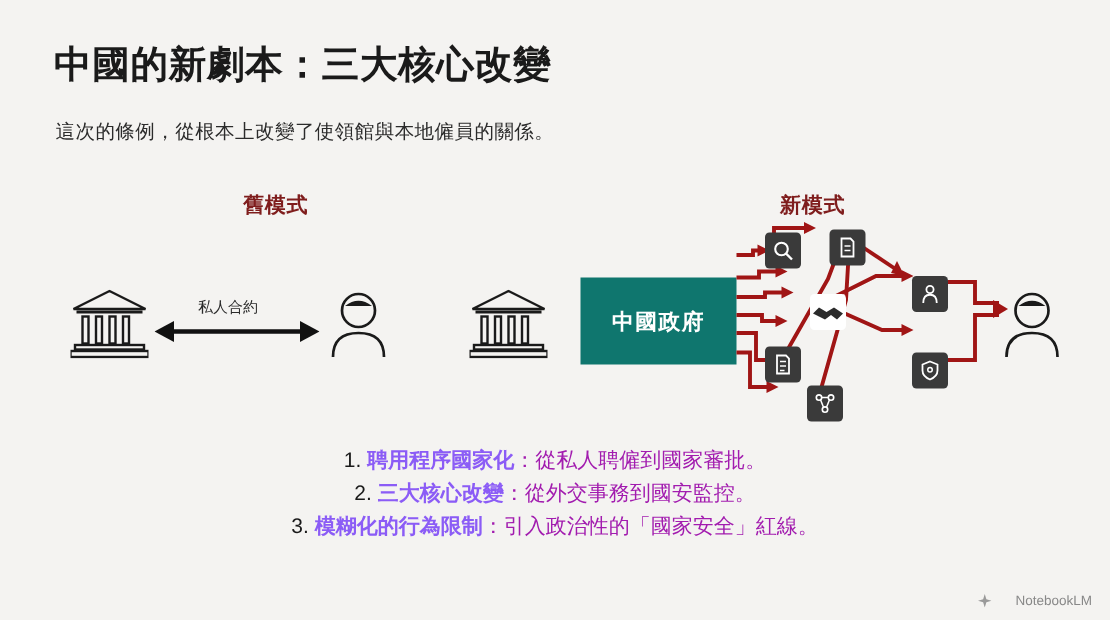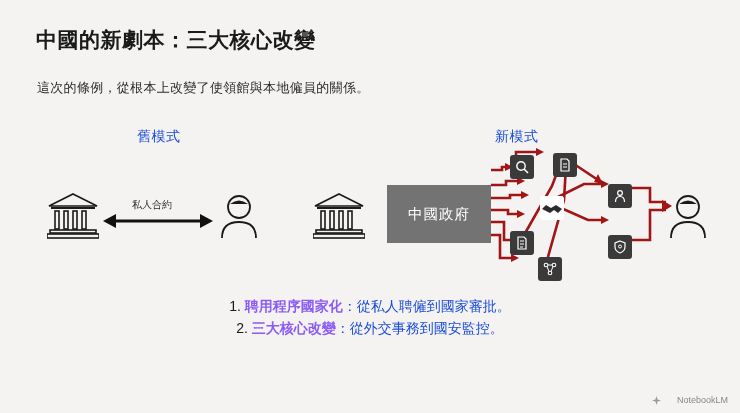--- a/index.html
+++ b/index.html
@@ -16,39 +16,40 @@
   }
   .slide {
     position: absolute;
     left: 0; top: 0;
     width: 740px; height: 413px;
   }
   .title {
     position: absolute;
     left: 36px;
     top: 26px;
-    font-size: 21px;
+    font-size: 25px;
     font-weight: bold;
     color: #1a1a1a;
     letter-spacing: 0.5px;
   }
   .subtitle {
     position: absolute;
     left: 37px;
     top: 79px;
     font-size: 13px;
     color: #2b2b2b;
     letter-spacing: 0.3px;
   }
   .col-label {
     position: absolute;
     font-size: 14px;
-    font-weight: normal;
-    color: #1d4ed8;
+    font-weight: bold;
+    color: #7f1d1d;
     letter-spacing: 0.5px;
+    margin-left: 25px;
   }
   .old-label { left: 137px; top: 128px; }
   .new-label { left: 495px; top: 128px; }
 
   
   .old-bank {
     position: absolute;
     left: 47px;
     top: 193px;
   }
@@ -78,27 +79,27 @@
     position: absolute;
     left: 313px;
     top: 193px;
   }
   .gov-box {
     position: absolute;
     left: 387px;
     top: 185px;
     width: 104px;
     height: 58px;
-    background: #737373;
+    background: #0f766e;
     display: flex;
     align-items: center;
     justify-content: center;
     color: #ffffff;
     font-size: 14.5px;
-    font-weight: normal;
+    font-weight: bold;
     letter-spacing: 1px;
   }
   .node {
     position: absolute;
     width: 24px;
     height: 24px;
     background: #3a3a3a;
     border-radius: 3px;
     display: flex;
     align-items: center;
@@ -133,21 +134,21 @@
     text-align: center;
   }
   .bullet {
     font-size: 14px;
     color: #1a1a1a;
     line-height: 22px;
     white-space: nowrap;
   }
   .bullet .num { color: #1a1a1a; }
   .bullet .key { color: #8b5cf6; font-weight: bold; }
-  .bullet .rest { color: #1d4ed8; }
+  .bullet .rest { color: #a21caf; }
 
   .footer {
     position: absolute;
     right: 12px;
     bottom: 8px;
     display: flex;
     align-items: center;
     gap: 16px;
     font-size: 9px;
     color: #888888;
@@ -317,20 +318,24 @@
 
   <div class="bullets">
     <div class="bullet">
       <span class="num">1.</span>
       <span class="key">聘用程序國家化</span><span class="rest">：從私人聘僱到國家審批。</span>
     </div>
     <div class="bullet">
       <span class="num">2.</span>
       <span class="key">三大核心改變</span><span class="rest">：從外交事務到國安監控。</span>
     </div>
+    <div class="bullet">
+      <span class="num">3.</span>
+      <span class="key">模糊化的行為限制</span><span class="rest">：引入政治性的「國家安全」紅線。</span>
+    </div>
   </div>
 
   <div class="footer">
     <svg class="footer-mark" viewBox="0 0 10 10">
       <path d="M5 0 L6.2 3.8 L10 5 L6.2 6.2 L5 10 L3.8 6.2 L0 5 L3.8 3.8 Z" fill="#9a9a9a"></path>
     </svg>
     <span>NotebookLM</span>
   </div>
 
 </div>

